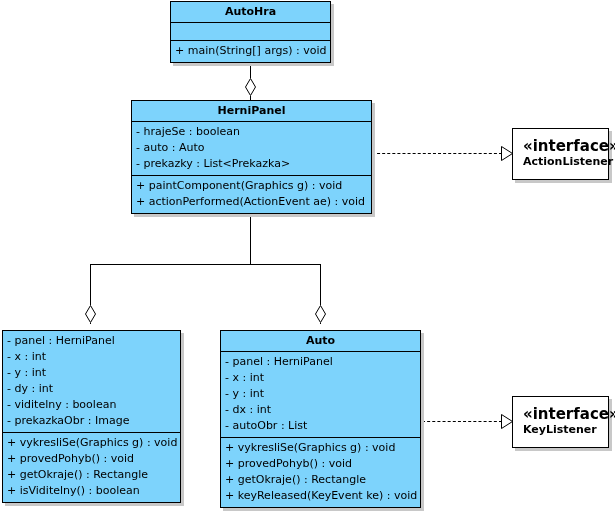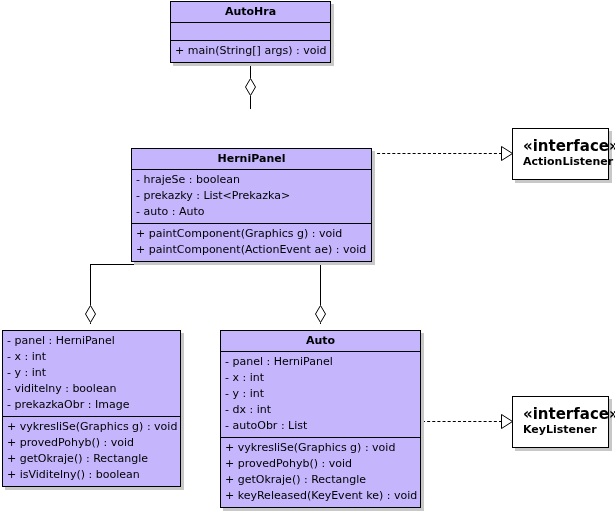--- a/index.html
+++ b/index.html
@@ -14,21 +14,21 @@
     position: relative;
     width: 615px;
     height: 515px;
     background: #ffffff;
     overflow: hidden;
   }
 
   
   .uml-box {
     position: absolute;
-    background: #c4b5fd;
+    background: #7dd3fc;
     border: 1px solid #000000;
     box-sizing: border-box;
     box-shadow: 3px 3px 0 0 #c8c8c8;
     z-index: 5;
   }
   .uml-title {
     text-align: center;
     font-weight: bold;
     font-size: 11px;
     color: #000000;
@@ -164,38 +164,39 @@
   </div>
 
   <div class="uml-box" style="left:170px; top:1px; width:161px;">
     <div class="uml-title">AutoHra</div>
     <div class="uml-compartment empty"></div>
     <div class="uml-compartment last">
       <div class="uml-member">+ main(String[] args) : void</div>
     </div>
   </div>
 
-  <div class="uml-box" style="left:131px; top:100px; width:241px;margin-top:48px;">
+  <div class="uml-box" style="left:131px; top:100px; width:241px;">
     <div class="uml-title">HerniPanel</div>
     <div class="uml-compartment">
       <div class="uml-member">- hrajeSe : boolean</div>
+      <div class="uml-member">- auto : Auto</div>
       <div class="uml-member">- prekazky : List&lt;Prekazka&gt;</div>
-      <div class="uml-member">- auto : Auto</div>
     </div>
     <div class="uml-compartment last">
       <div class="uml-member">+ paintComponent(Graphics g) : void</div>
-      <div class="uml-member">+ paintComponent(ActionEvent ae) : void</div>
+      <div class="uml-member">+ actionPerformed(ActionEvent ae) : void</div>
     </div>
   </div>
 
   <div class="uml-box" style="left:2px; top:330px; width:179px;">
     <div class="uml-compartment">
       <div class="uml-member">- panel : HerniPanel</div>
       <div class="uml-member">- x : int</div>
       <div class="uml-member">- y : int</div>
+      <div class="uml-member">- dy : int</div>
       <div class="uml-member">- viditelny : boolean</div>
       <div class="uml-member">- prekazkaObr : Image</div>
     </div>
     <div class="uml-compartment last">
       <div class="uml-member">+ vykresliSe(Graphics g) : void</div>
       <div class="uml-member">+ provedPohyb() : void</div>
       <div class="uml-member">+ getOkraje() : Rectangle</div>
       <div class="uml-member">+ isViditelny() : boolean</div>
     </div>
   </div>

